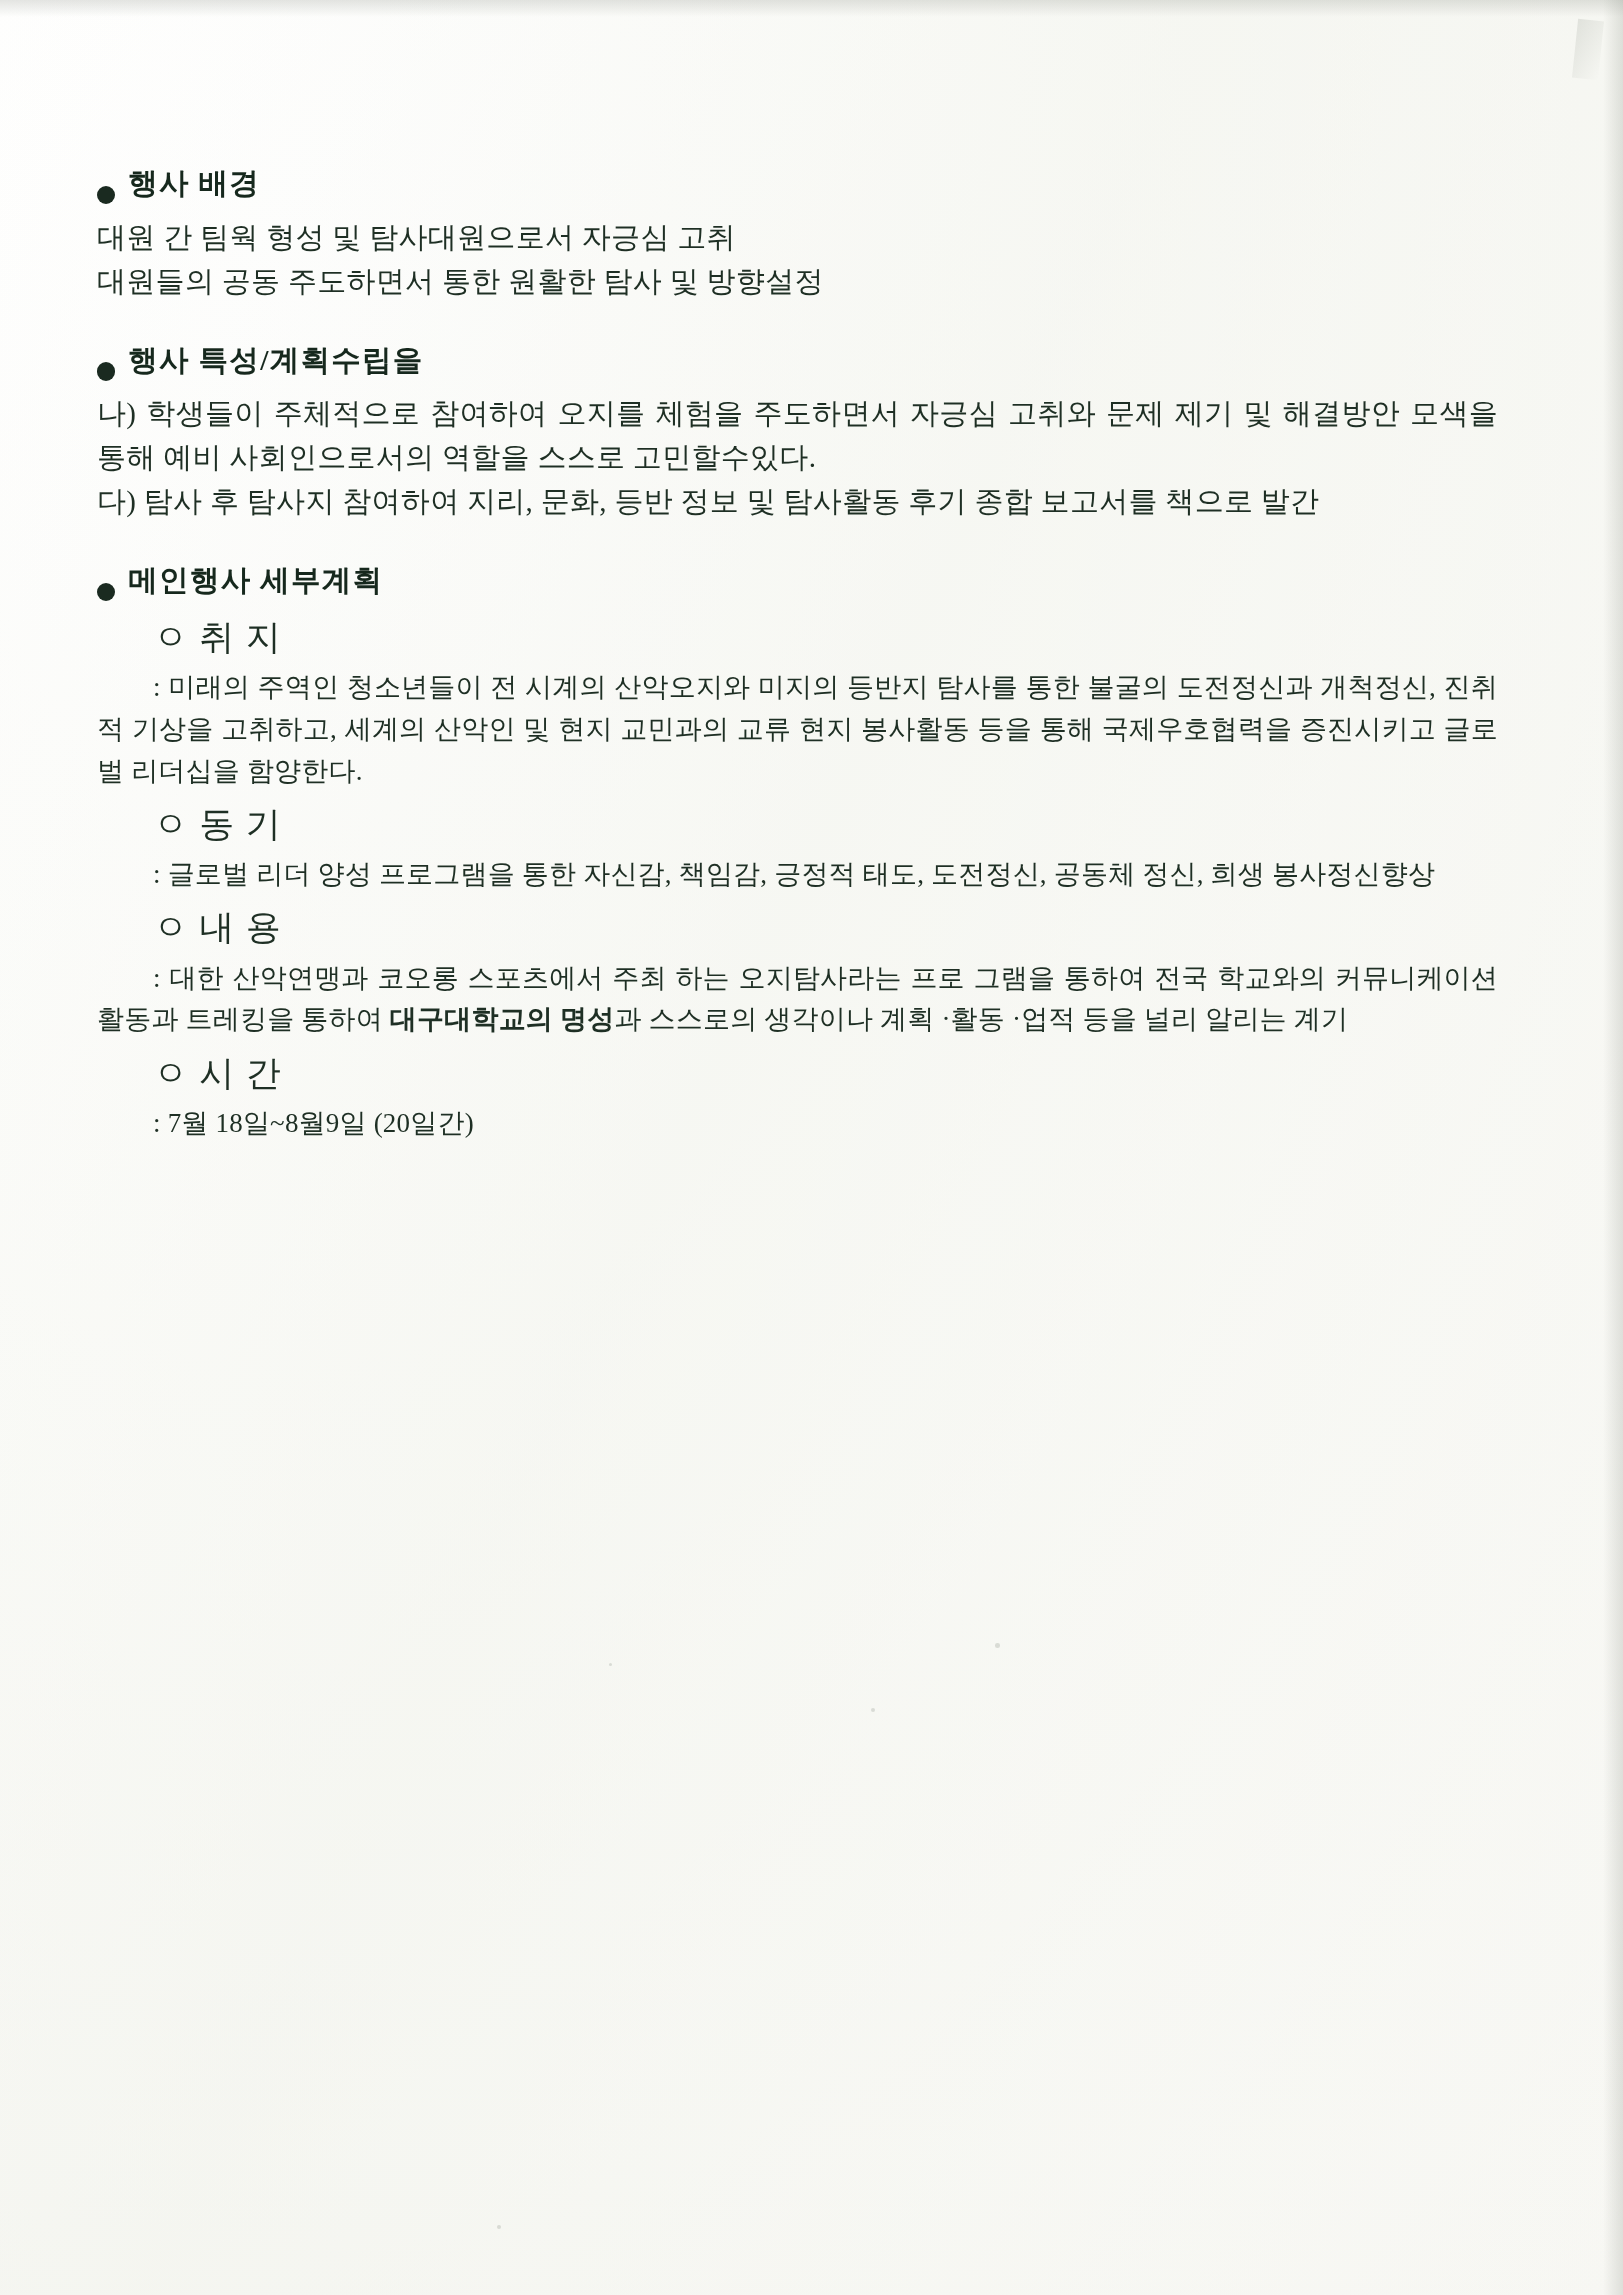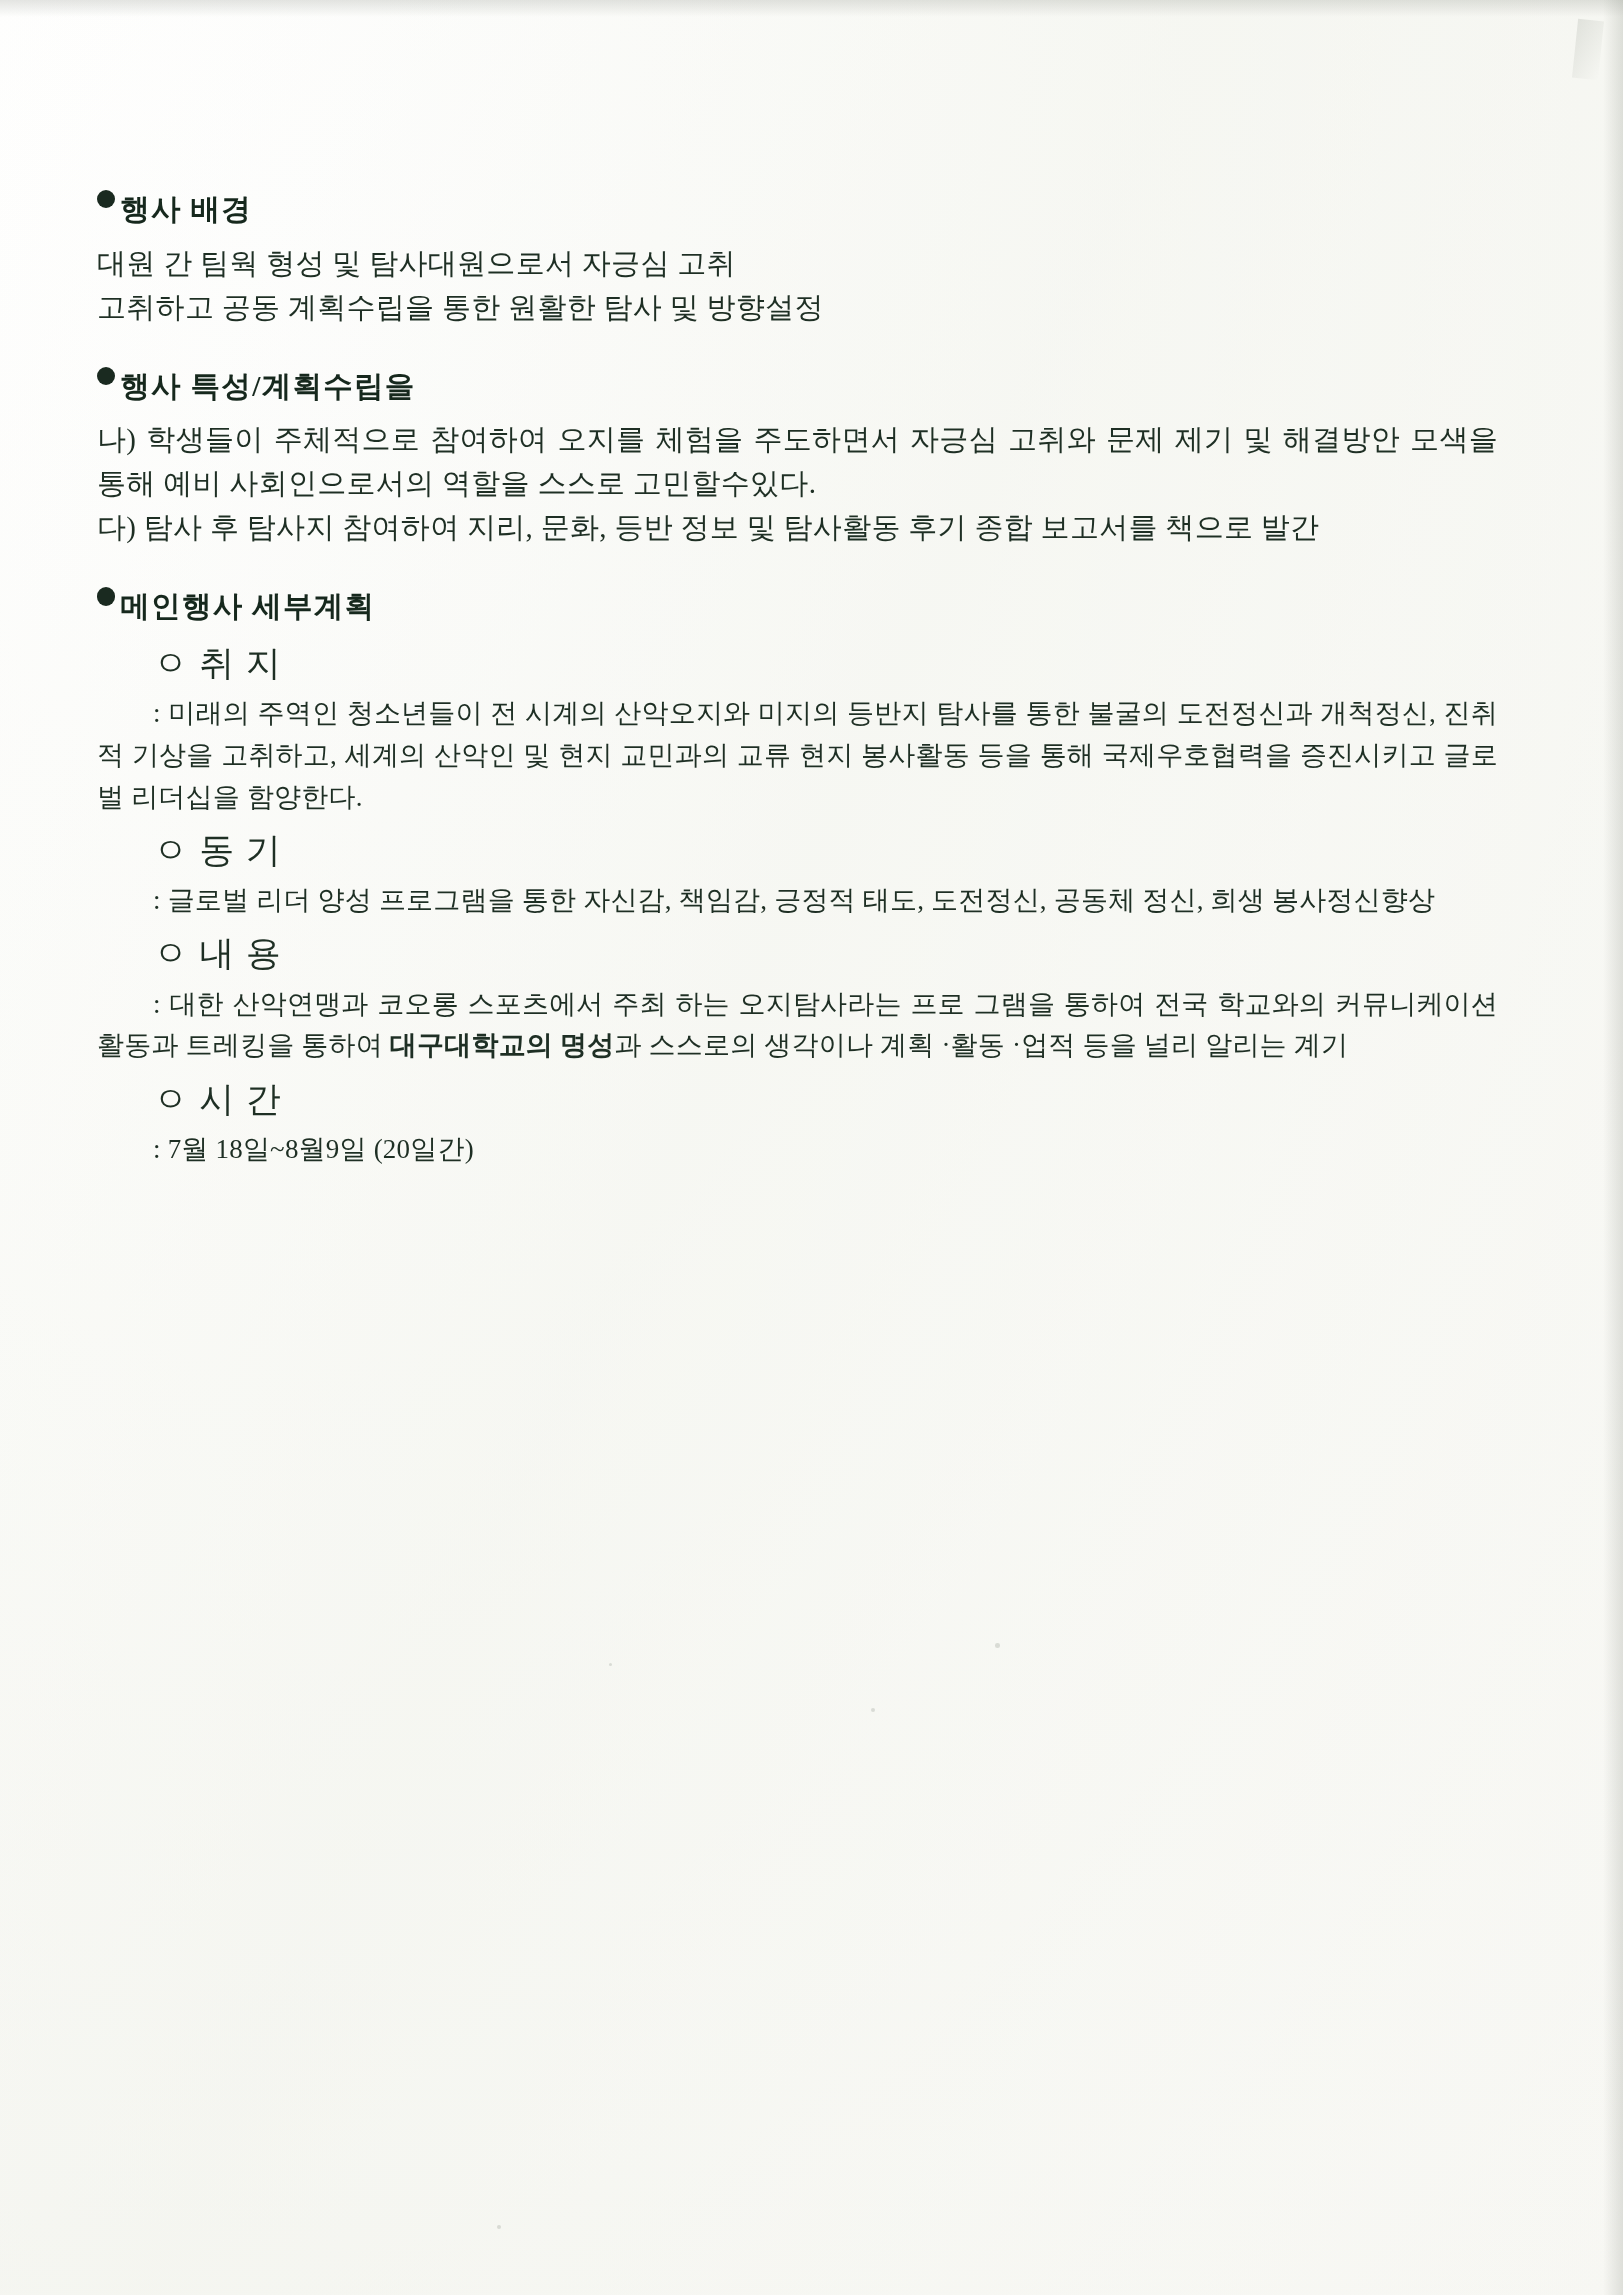--- a/index.html
+++ b/index.html
@@ -64,28 +64,27 @@
     top: 164px;
     width: 1401px;
     color: #1d2b22;
   }
 
   .section {
     margin-bottom: 38px;
   }
   .section-title {
     display: flex;
-    align-items: flex-start;
-    gap: 5px;
+    align-items: flex-end;
+    gap: 13px;
     font-size: 29.5px;
     font-weight: bold;
     letter-spacing: 1.3px;
     color: #16281d;
     margin-bottom: 10.5px;
-    margin-top: 26px;
   }
   .bullet-dot {
     display: inline-block;
     width: 18.3px;
     height: 18.3px;
     border-radius: 50%;
     background: #1a2a20;
     flex: 0 0 auto;
   }
   .para {
@@ -137,21 +136,21 @@
   <div class="speck" style="left:497px; top:2225px; width:3.9px; height:3.9px;"></div>
 
   <div class="content">
 
     <div class="section">
       <div class="section-title">
         <span class="bullet-dot"></span>
         <span>행사 배경</span>
       </div>
       <div class="para">대원 간 팀웍 형성 및 탐사대원으로서 자긍심 고취</div>
-      <div class="para">고취하고 공동 계획수립을 통한 원활한 탐사 및 방향설정</div>
+      <div class="para">대원들의 공동 주도하면서 통한 원활한 탐사 및 방향설정</div>
     </div>
 
     <div class="section">
       <div class="section-title">
         <span class="bullet-dot"></span>
         <span>행사 특성/계획수립을</span>
       </div>
       <div class="para para-justify">나) 학생들이 주체적으로 참여하여 오지를 체험을 주도하면서 자긍심 고취와 문제 제기 및 해결방안 모색을 통해 예비 사회인으로서의 역할을 스스로 고민할수있다.</div>
       <div class="para para-justify">다) 탐사 후 탐사지 참여하여 지리, 문화, 등반 정보 및 탐사활동 후기 종합 보고서를 책으로 발간</div>
     </div>

